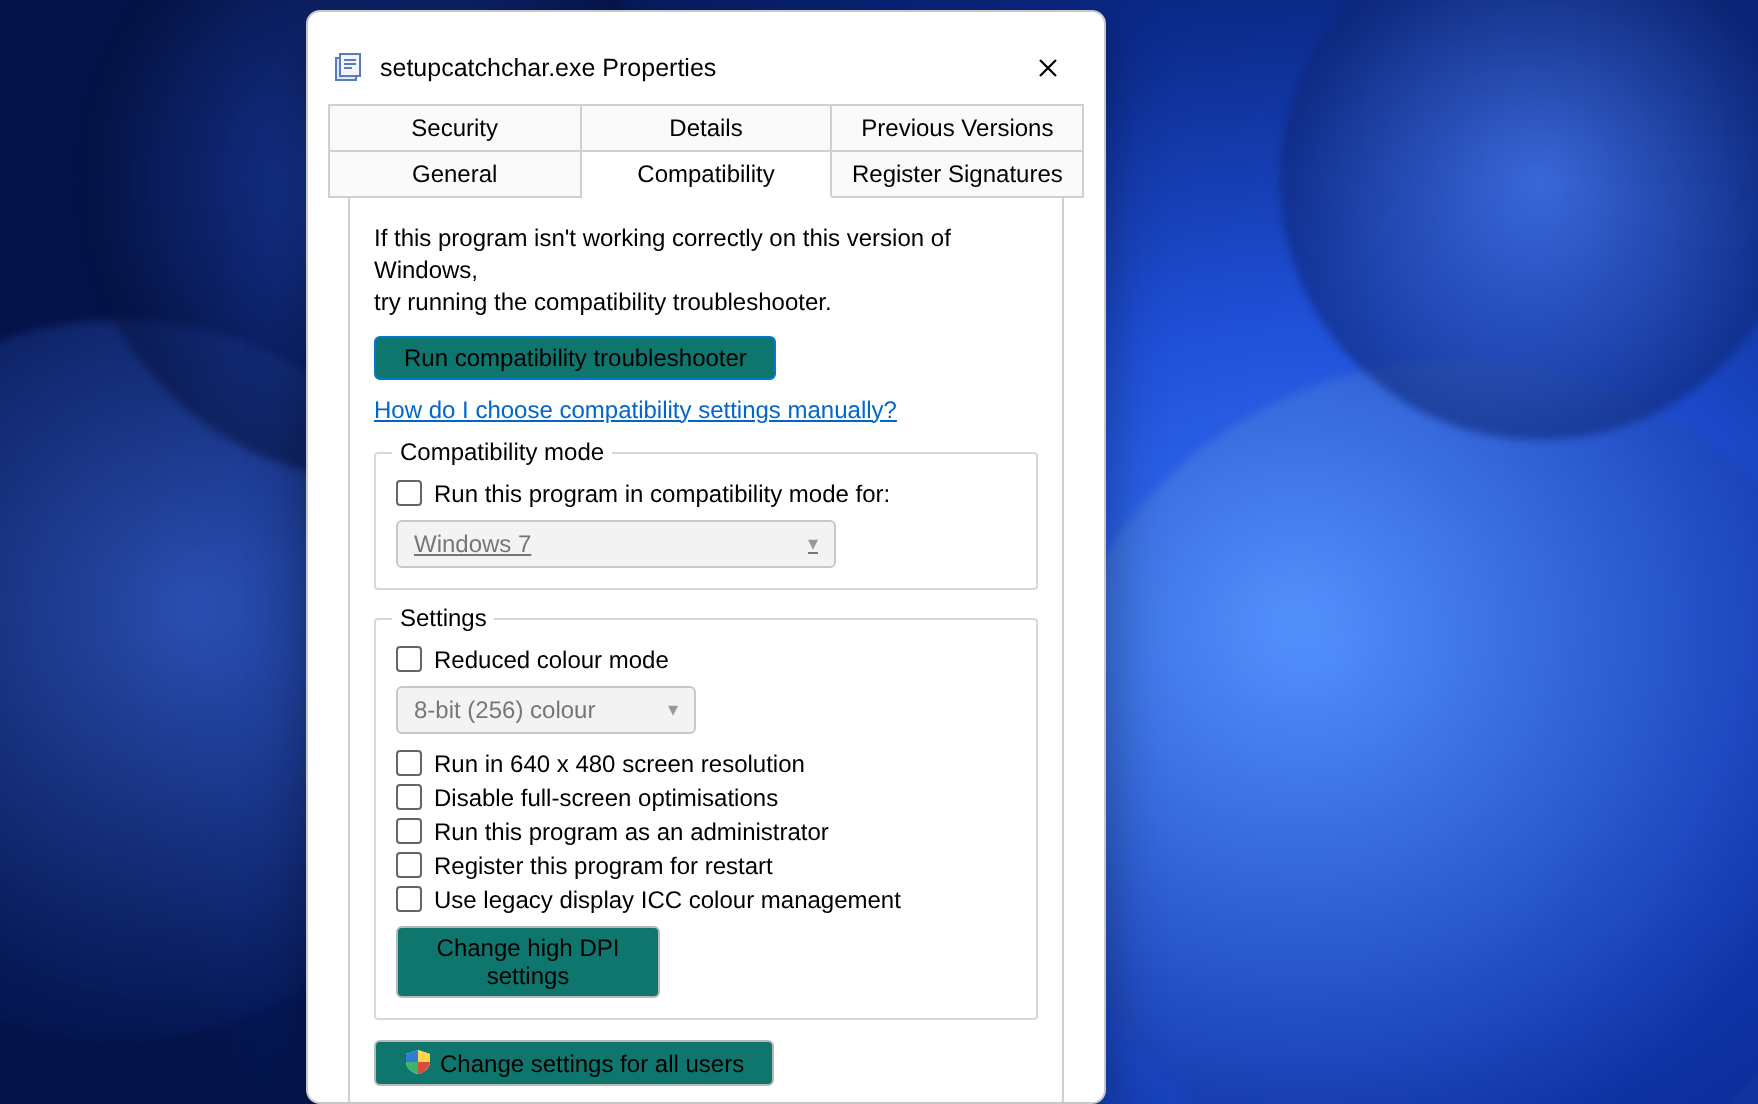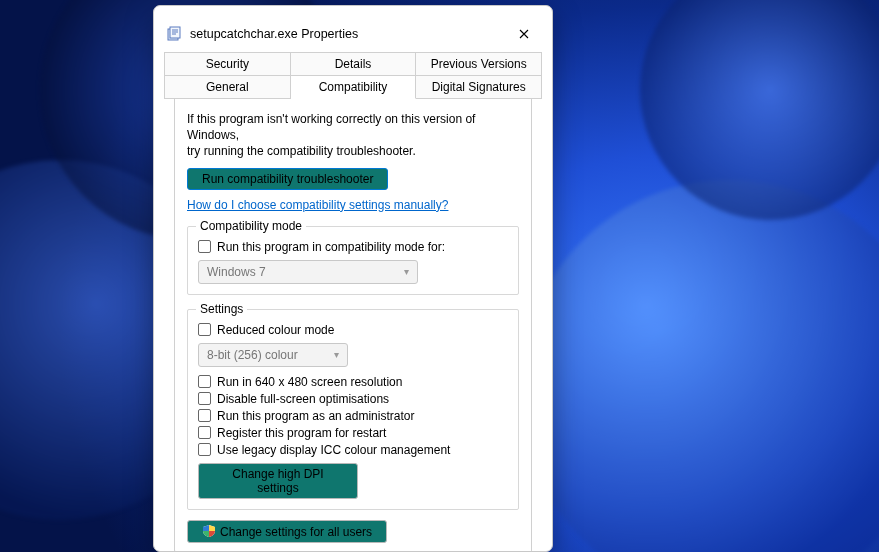--- a/index.html
+++ b/index.html
@@ -104,21 +104,21 @@
     background:#f3f3f3;
     color:#777;
     height:24px;
     display:flex; align-items:center; justify-content:space-between;
     padding:0 8px;
     font-size:12px;
     border-radius:3px;
     margin-top:6px;
   }
   .combo .chev { color:#999; font-size:10px; }
-  .combo.wide { width:220px; }
+  .combo.wide { width:220px;text-decoration:underline; }
   .combo.narrow { width:150px; }
 
   .bottom-btn-row { margin-top:10px; }
   .shield { width:14px; height:14px; margin-right:4px; display:inline-flex; vertical-align:-2px; }
 </style>
 </head>
 <body>
 
 <div class="desktop">
   <div class="petal p1"></div>
@@ -146,21 +146,21 @@
 
     <div class="tabs">
       <div class="tabrow top">
         <div class="tab">Security</div>
         <div class="tab">Details</div>
         <div class="tab">Previous Versions</div>
       </div>
       <div class="tabrow bot">
         <div class="tab">General</div>
         <div class="tab active">Compatibility</div>
-        <div class="tab">Digital Signatures</div>
+        <div class="tab">Register Signatures</div>
       </div>
 
       <div class="pane">
 
         <div class="introtext">
           <span>If this program isn't working correctly on this version of Windows,</span><br>
           <span>try running the compatibility troubleshooter.</span>
         </div>
 
         <span class="btn">Run compatibility troubleshooter</span><br>
@@ -208,21 +208,21 @@
           <div class="chkrow">
             <span class="chkbox"></span>
             <span>Register this program for restart</span>
           </div>
           <div class="chkrow">
             <span class="chkbox"></span>
             <span>Use legacy display ICC colour management</span>
           </div>
 
           <div style="margin-top:6px;">
-            <span class="btn gray" style="width:160px;text-align:center;">Change high DPI settings</span>
+            <span class="btn gray" style="width:132px;text-align:center;">Change high DPI settings</span>
           </div>
         </div>
 
         <div class="bottom-btn-row">
           <span class="btn gray">
             <span class="shield">
               <svg viewBox="0 0 14 14" width="14" height="14">
                 <path d="M7 1 L13 3 V7 C13 10 10 12.5 7 13 C4 12.5 1 10 1 7 V3 Z" fill="#fff"></path>
                 <path d="M7 1 L13 3 V7 H7 Z" fill="#ffd54a"></path>
                 <path d="M7 1 L1 3 V7 H7 Z" fill="#2e7cd6"></path>

